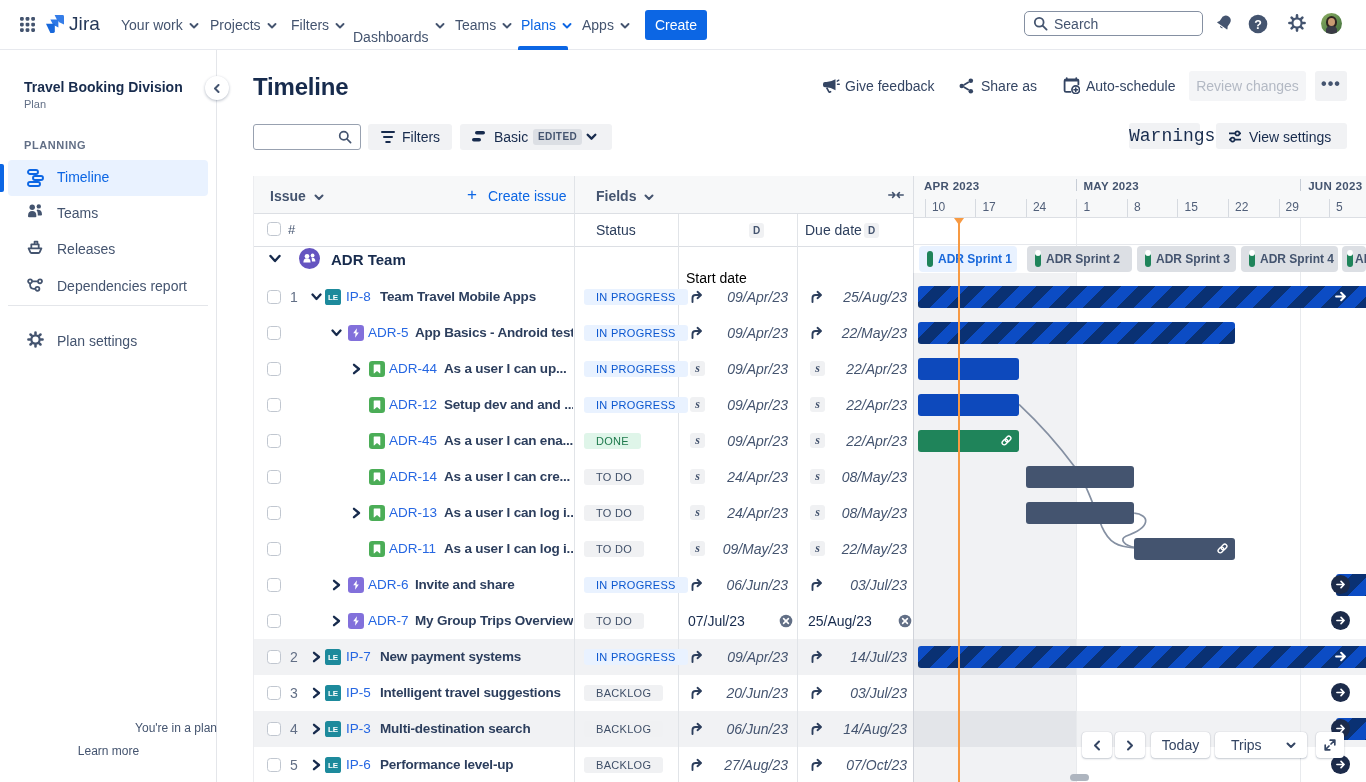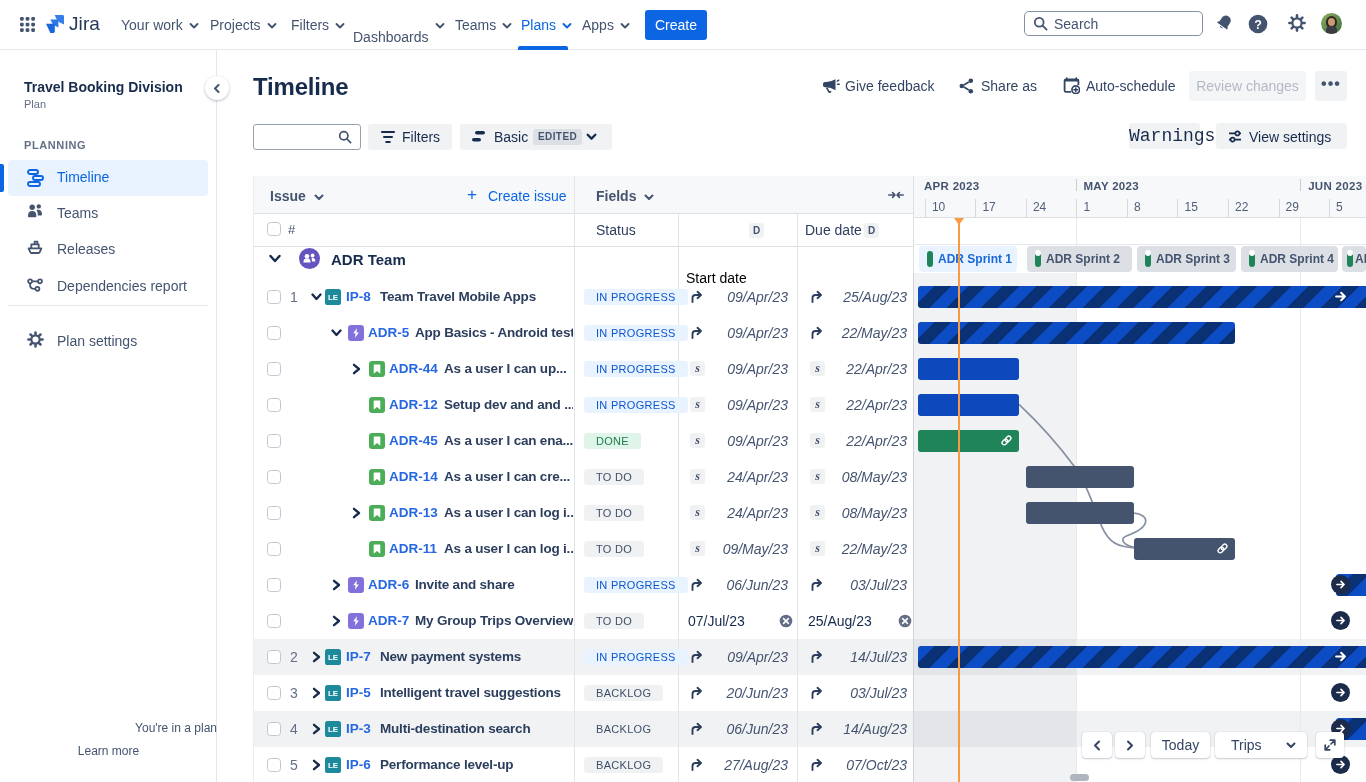--- a/index.html
+++ b/index.html
@@ -13,21 +13,21 @@
 .sbtext{position:absolute;left:49px;top:9px;font-size:14px;color:#44546F;}
 .gantthdr{position:absolute;background:#F7F8F9;}
 .badge{display:inline-block;height:16px;line-height:16px;padding:0 12px;border-radius:3px;font-size:11px;font-weight:400;letter-spacing:.3px;white-space:nowrap;}
 .b-prog{background:#E9F2FF;color:#0B57D0;}
 .b-done{background:#DFF5E9;color:#1F7A4D;}
 .b-todo{background:#F0F1F3;color:#3F4F68;}
 .row{position:absolute;left:253px;width:660px;height:36px;}
 .icell{position:absolute;left:0;top:0;width:320px;height:36px;overflow:hidden;}
 .ck{position:absolute;left:14px;top:11px;width:14px;height:14px;border:1.7px solid #C1C7D0;border-radius:3.5px;background:#fff;}
 .num{position:absolute;left:33px;top:10px;font-size:14px;color:#626F86;}
-.key{font-size:13.5px;color:#2667E2;font-weight:bold;}
+.key{font-size:13.5px;color:#2667E2;}
 .ttl{font-size:13.5px;font-weight:600;color:#2C3E5D;white-space:nowrap;letter-spacing:-.2px;}
 .dcell{position:absolute;top:10px;font-size:14px;font-style:italic;color:#44546F;text-align:right;}
 .sbox{position:absolute;top:10px;width:15px;height:15px;background:#F0F1F3;border-radius:3px;color:#44546F;font-size:12px;font-style:italic;font-family:"Liberation Serif",serif;font-weight:700;text-align:center;line-height:15px;}
 .bar{position:absolute;height:22px;border-radius:3px;}
 .stripes{background:repeating-linear-gradient(135deg,#0C4CC4 0 12px,#0A3173 12px 24px);}
 .pill{position:absolute;top:246px;height:26px;border-radius:4px;background:#DCDFE4;}
 .pilltxt{position:absolute;left:19px;top:6px;font-size:12px;font-weight:700;color:#44546F;white-space:nowrap;}
 .caps{position:absolute;left:8px;top:5px;width:6px;height:16px;border-radius:3px;background:#1F845A;}
 .notch{position:absolute;left:8px;top:4px;width:6px;height:6px;border-radius:50%;background:#fff;}
 .navcirc{position:absolute;width:19px;height:19px;border-radius:50%;background:#1C2B4A;z-index:5;}

